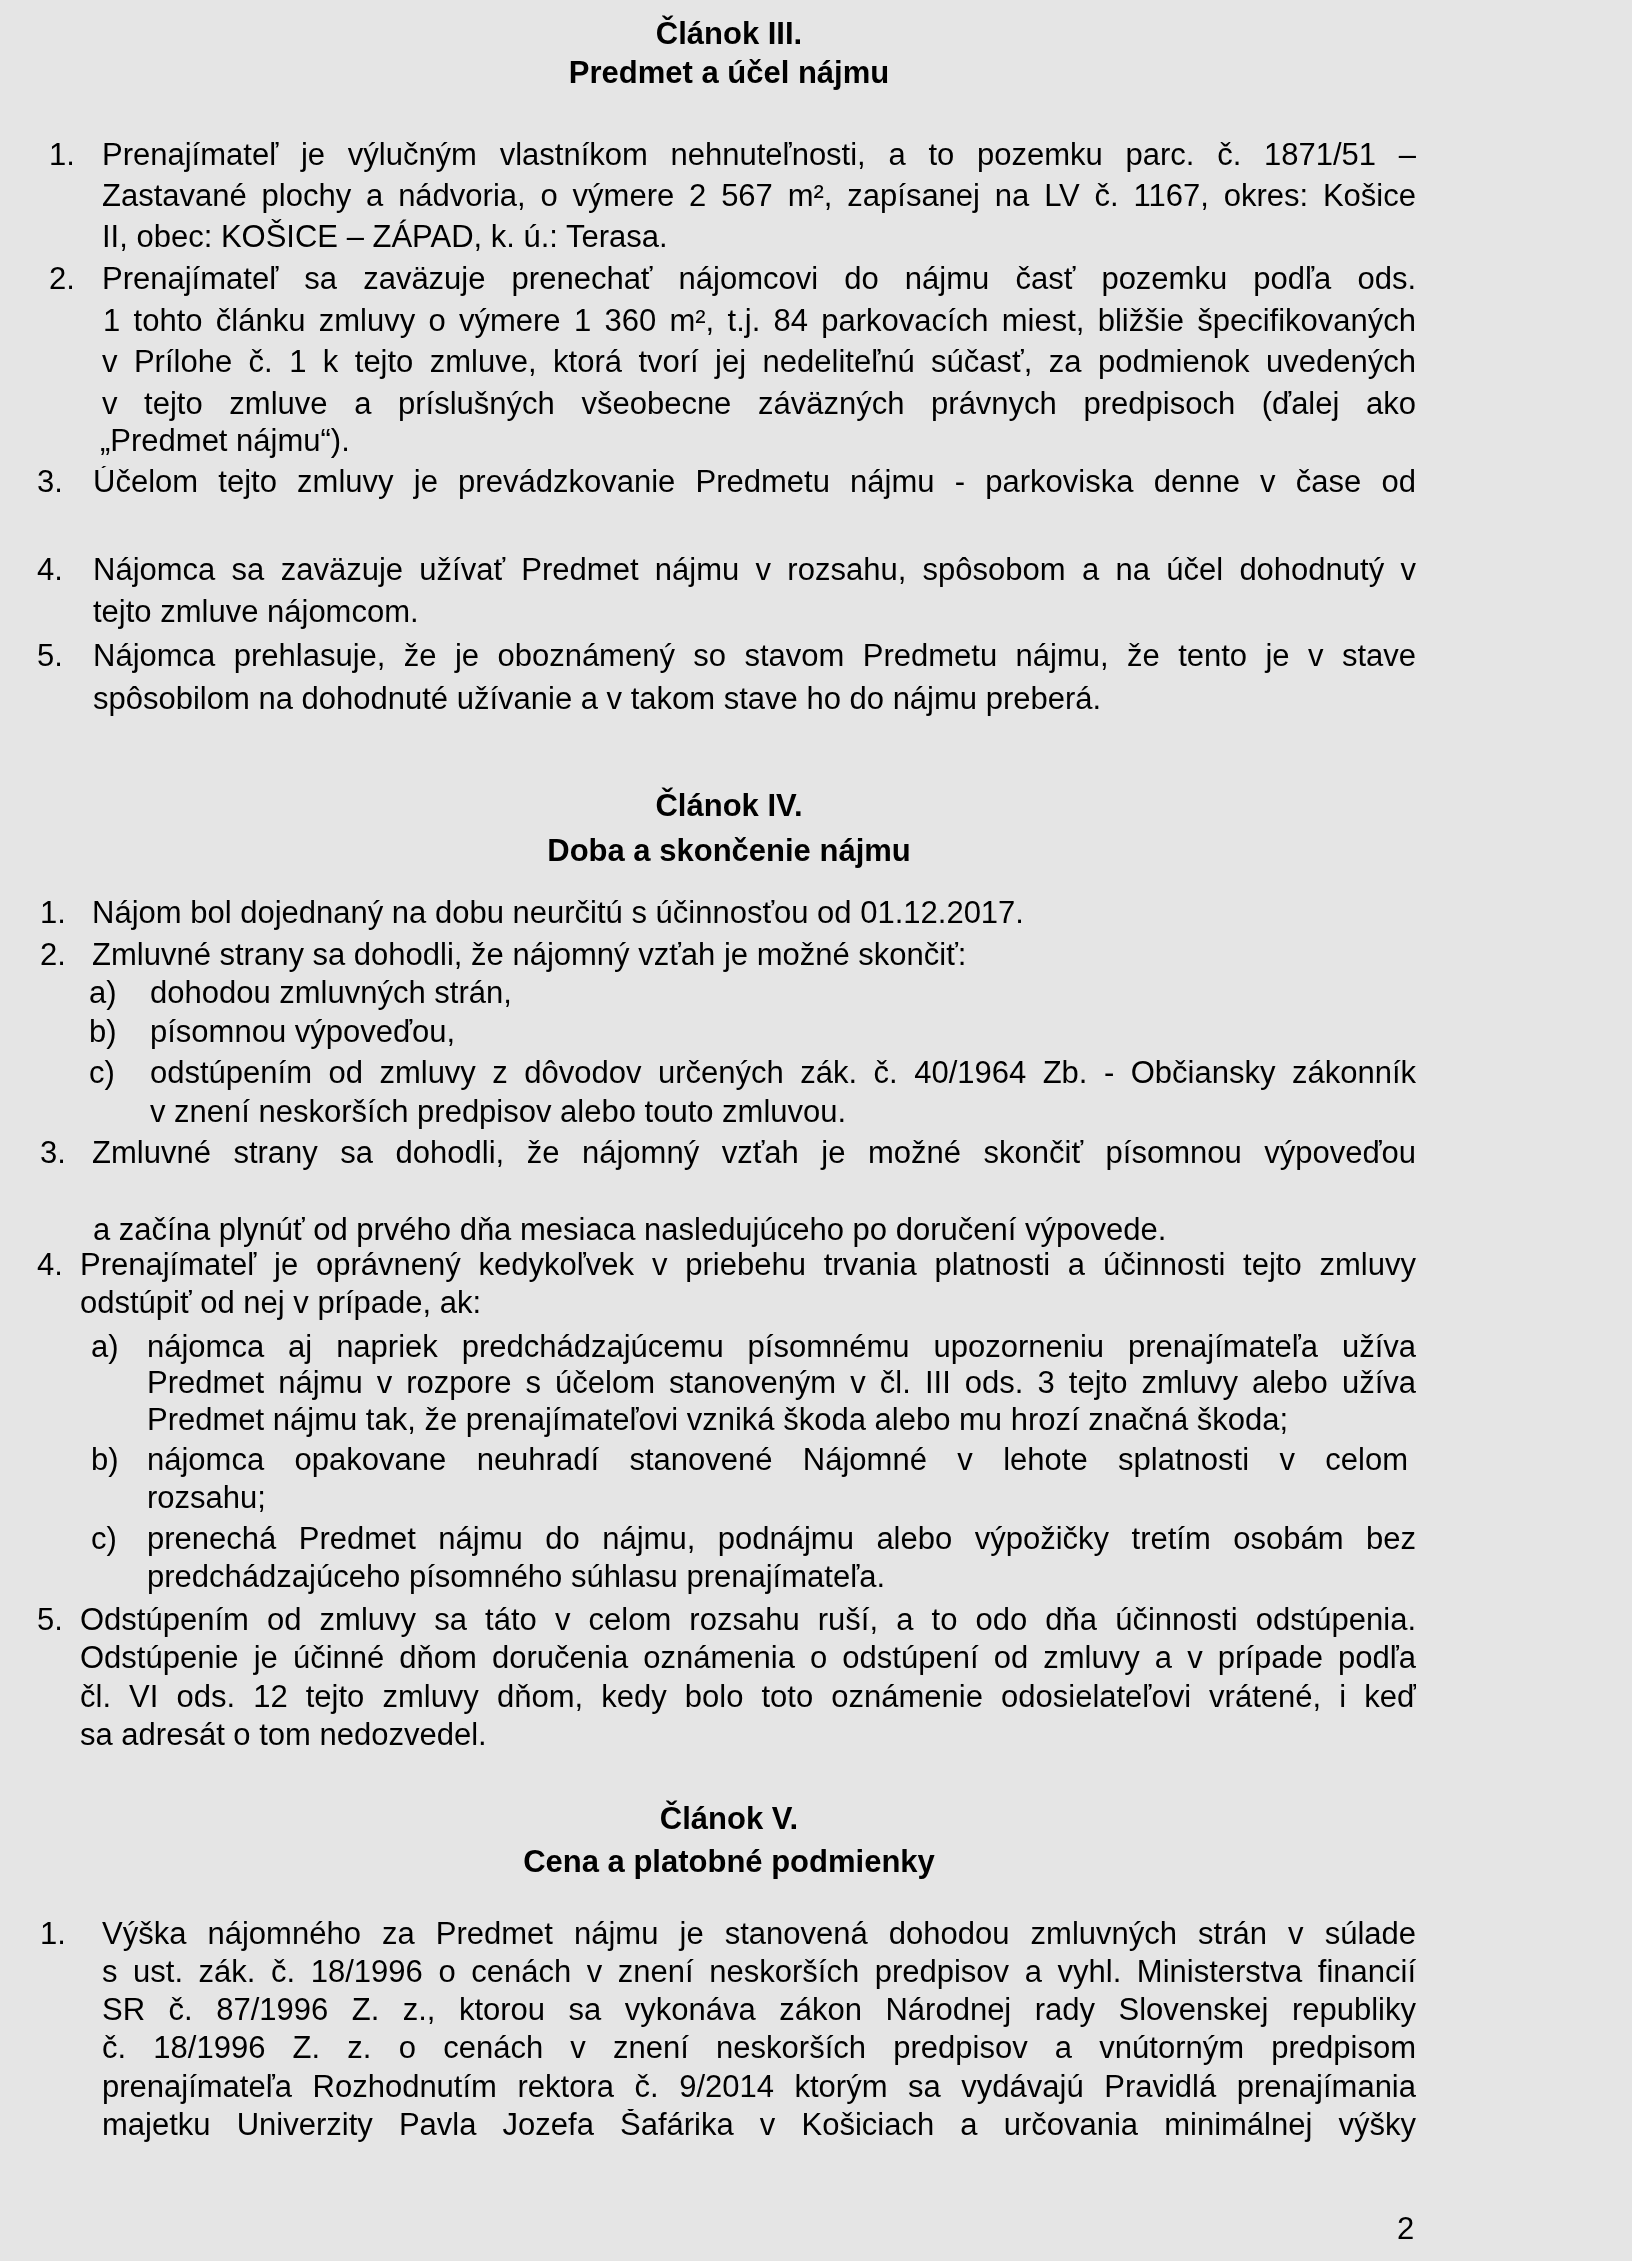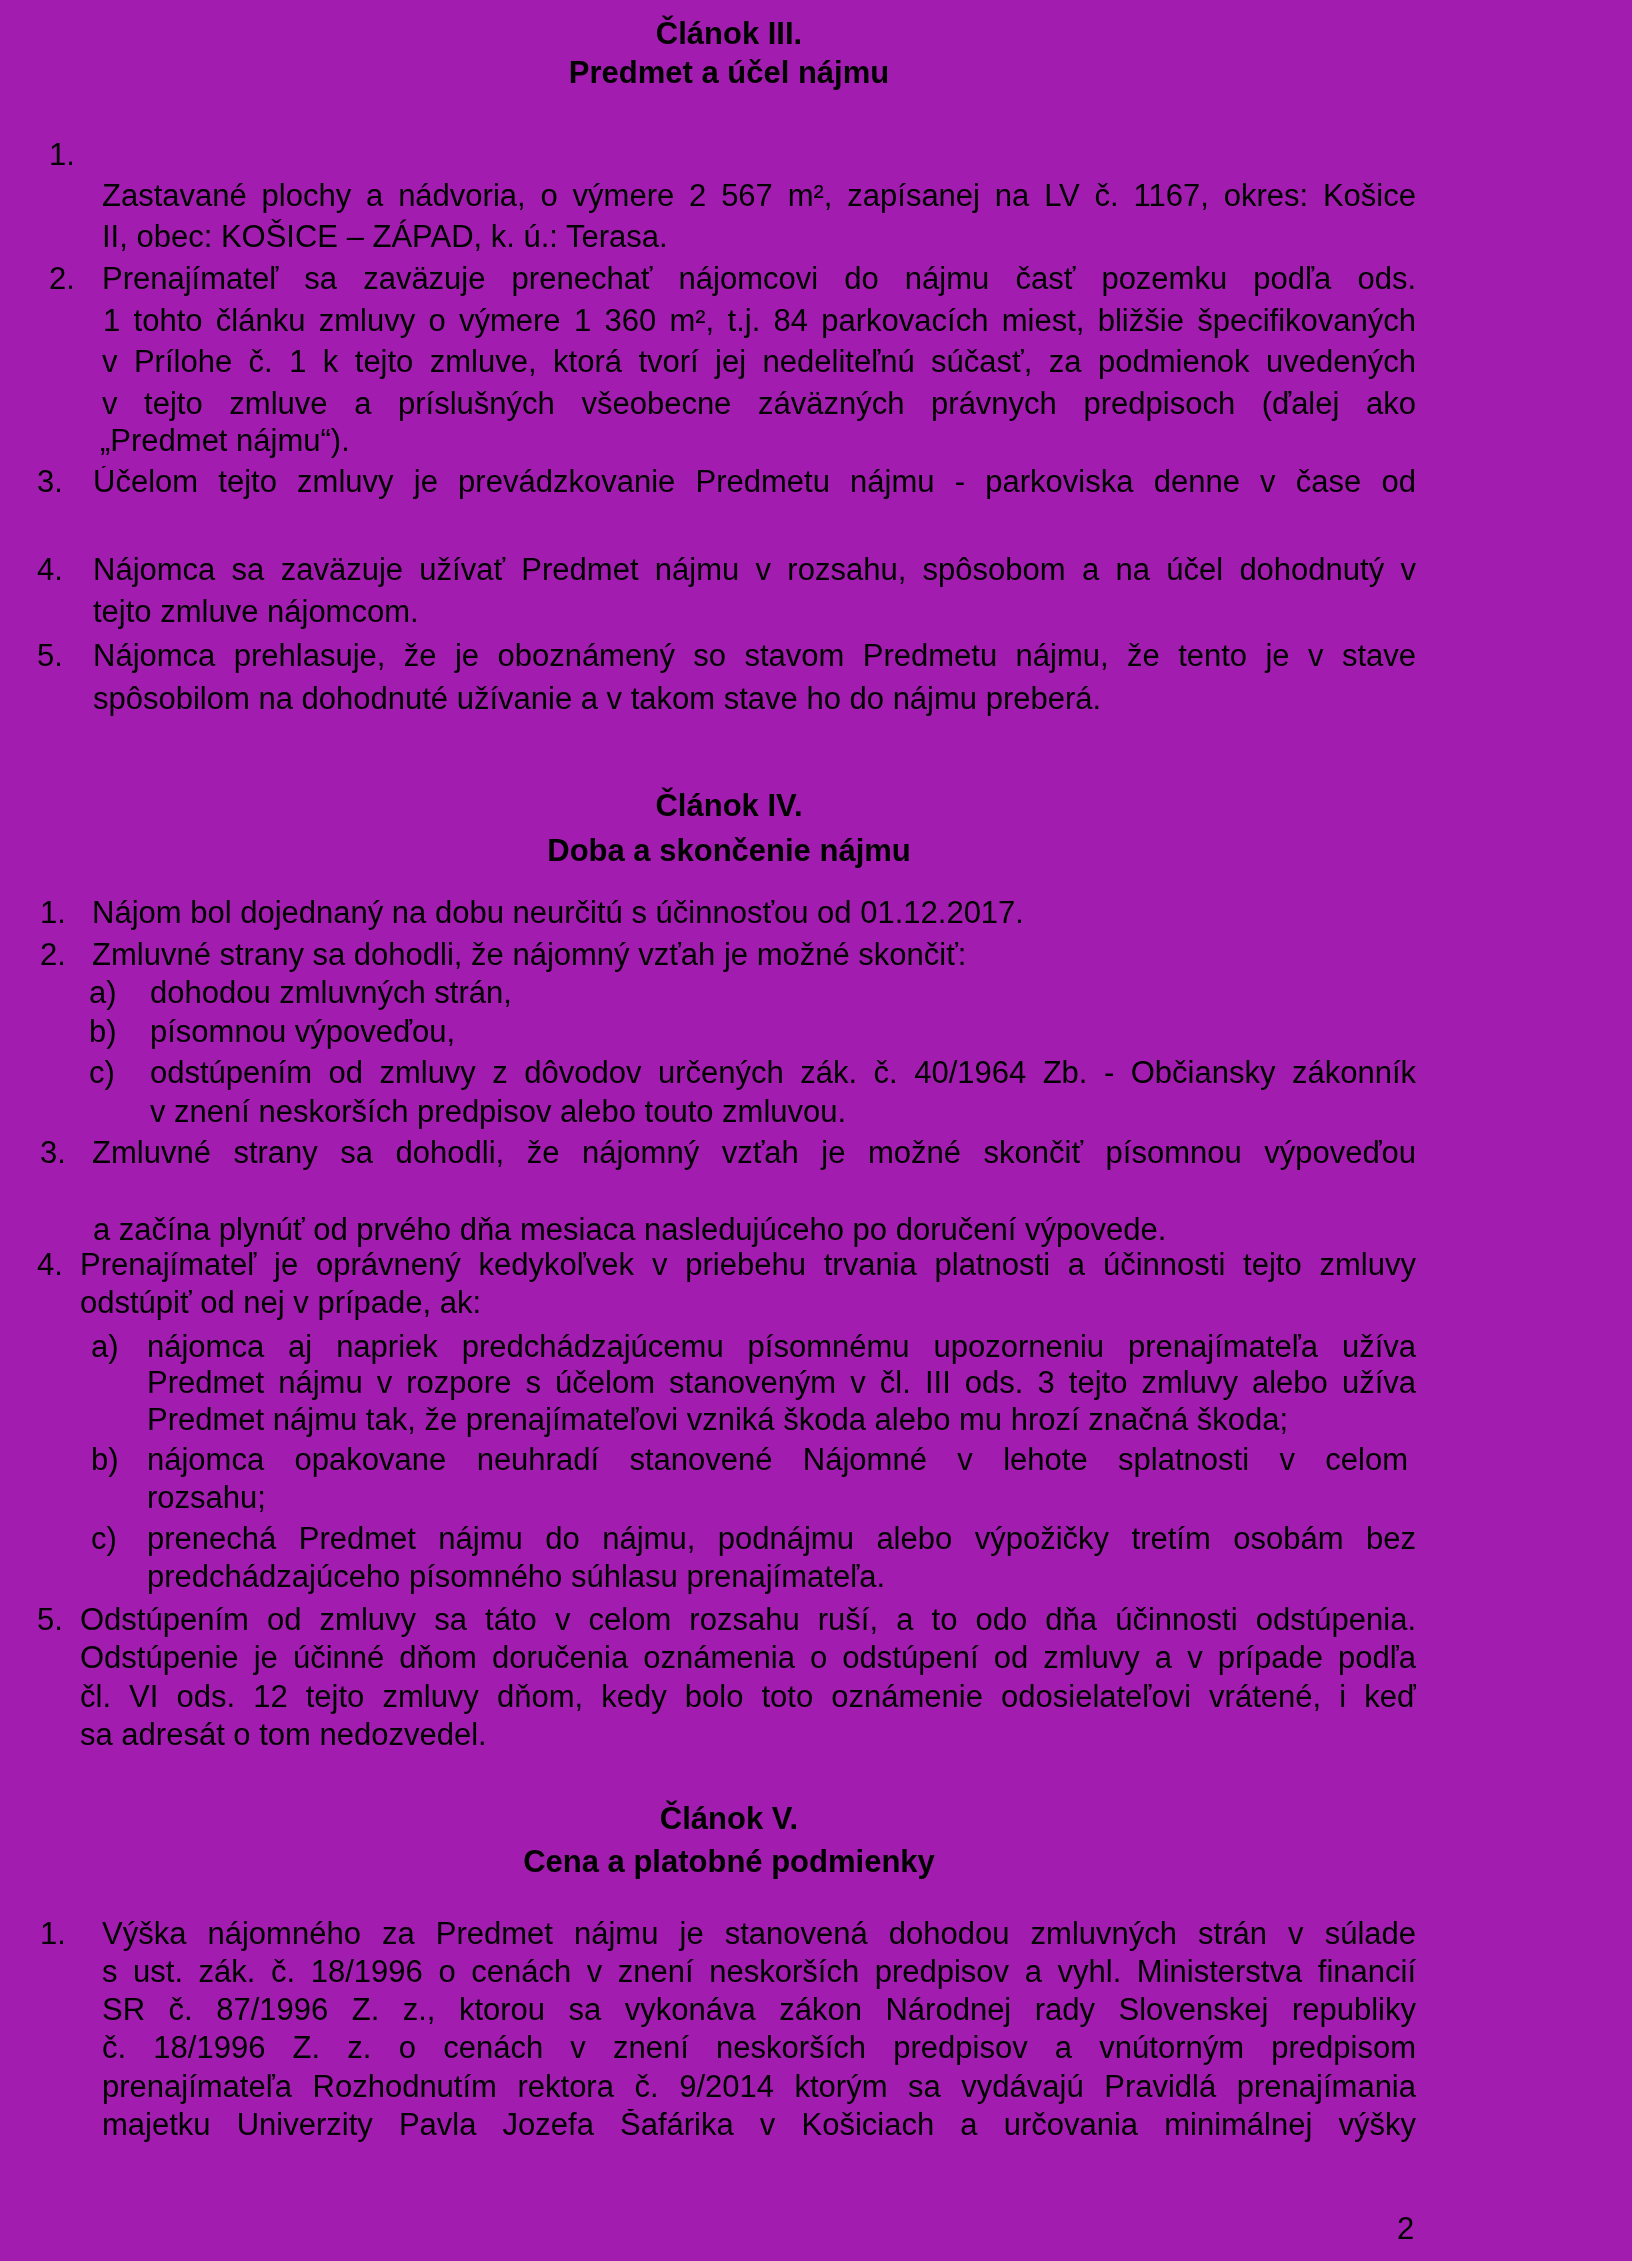--- a/index.html
+++ b/index.html
@@ -13,21 +13,21 @@
     position: relative;
     overflow: hidden;
     font-family: "Liberation Sans", "DejaVu Sans", sans-serif;
     color: #000000;
   }
   .page {
     position: absolute;
     left: 0; top: 0;
     width: 1632px;
     height: 2261px;
-    background: #a21caf;
+    background: #e5e5e5;
   }
   .heading {
     position: absolute;
     left: 102px;
     width: 1254px;
     text-align: center;
     font-weight: bold;
     font-size: 31px;
     line-height: 1;
     white-space: nowrap;
@@ -59,20 +59,21 @@
 </style>
 </head>
 <body>
 
 <div class="page">
 
   <div class="heading" style="top:18px;">Článok III.</div>
   <div class="heading" style="top:57px;">Predmet a účel nájmu</div>
 
   <div class="num" style="left:49px; top:139px;">1.</div>
+  <div class="line justify" style="left:102px; width:1314px; top:139px;">Prenajímateľ je výlučným vlastníkom nehnuteľnosti, a to pozemku parc. č. 1871/51 –</div>
   <div class="line justify" style="left:102px; width:1314px; top:180px;">Zastavané plochy a nádvoria, o výmere 2 567 m², zapísanej na LV č. 1167, okres: Košice</div>
   <div class="line" style="left:102px; top:221px;">II, obec: KOŠICE – ZÁPAD, k. ú.: Terasa.</div>
 
   <div class="num" style="left:49px; top:263px;">2.</div>
   <div class="line justify" style="left:102px; width:1314px; top:263px;">Prenajímateľ sa zaväzuje prenechať nájomcovi do nájmu časť pozemku podľa ods.</div>
   <div class="line justify" style="left:103px; width:1313px; top:305px;">1 tohto článku zmluvy o výmere 1 360 m², t.j. 84 parkovacích miest, bližšie špecifikovaných</div>
   <div class="line justify" style="left:102px; width:1314px; top:346px;">v Prílohe č. 1 k tejto zmluve, ktorá tvorí jej nedeliteľnú súčasť, za podmienok uvedených</div>
   <div class="line justify" style="left:102px; width:1314px; top:388px;">v tejto zmluve a príslušných všeobecne záväzných právnych predpisoch (ďalej ako</div>
   <div class="line" style="left:100px; top:425px;">„Predmet nájmu“).</div>
 

